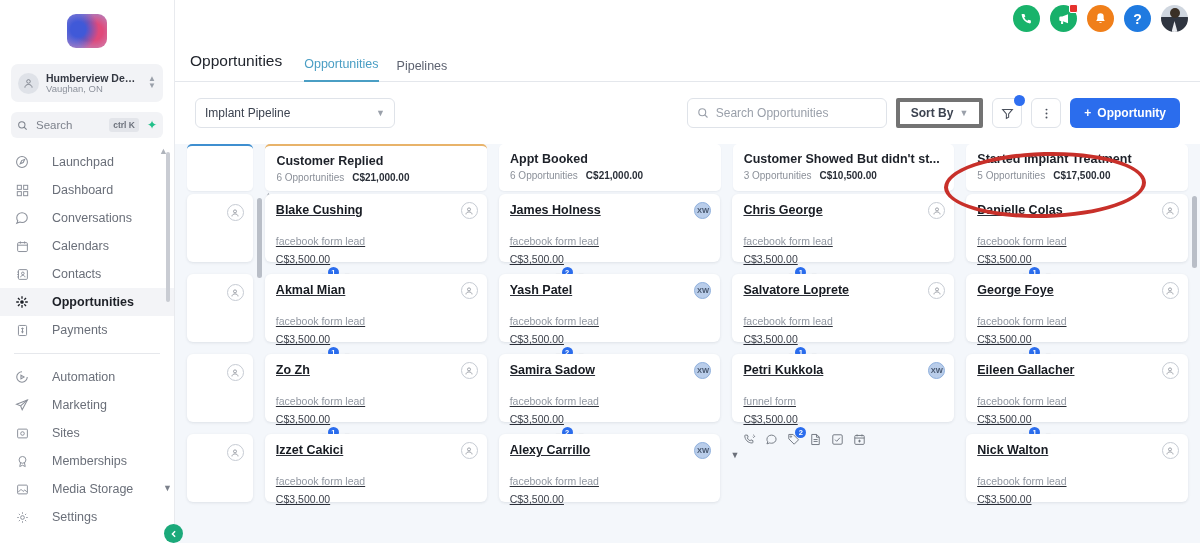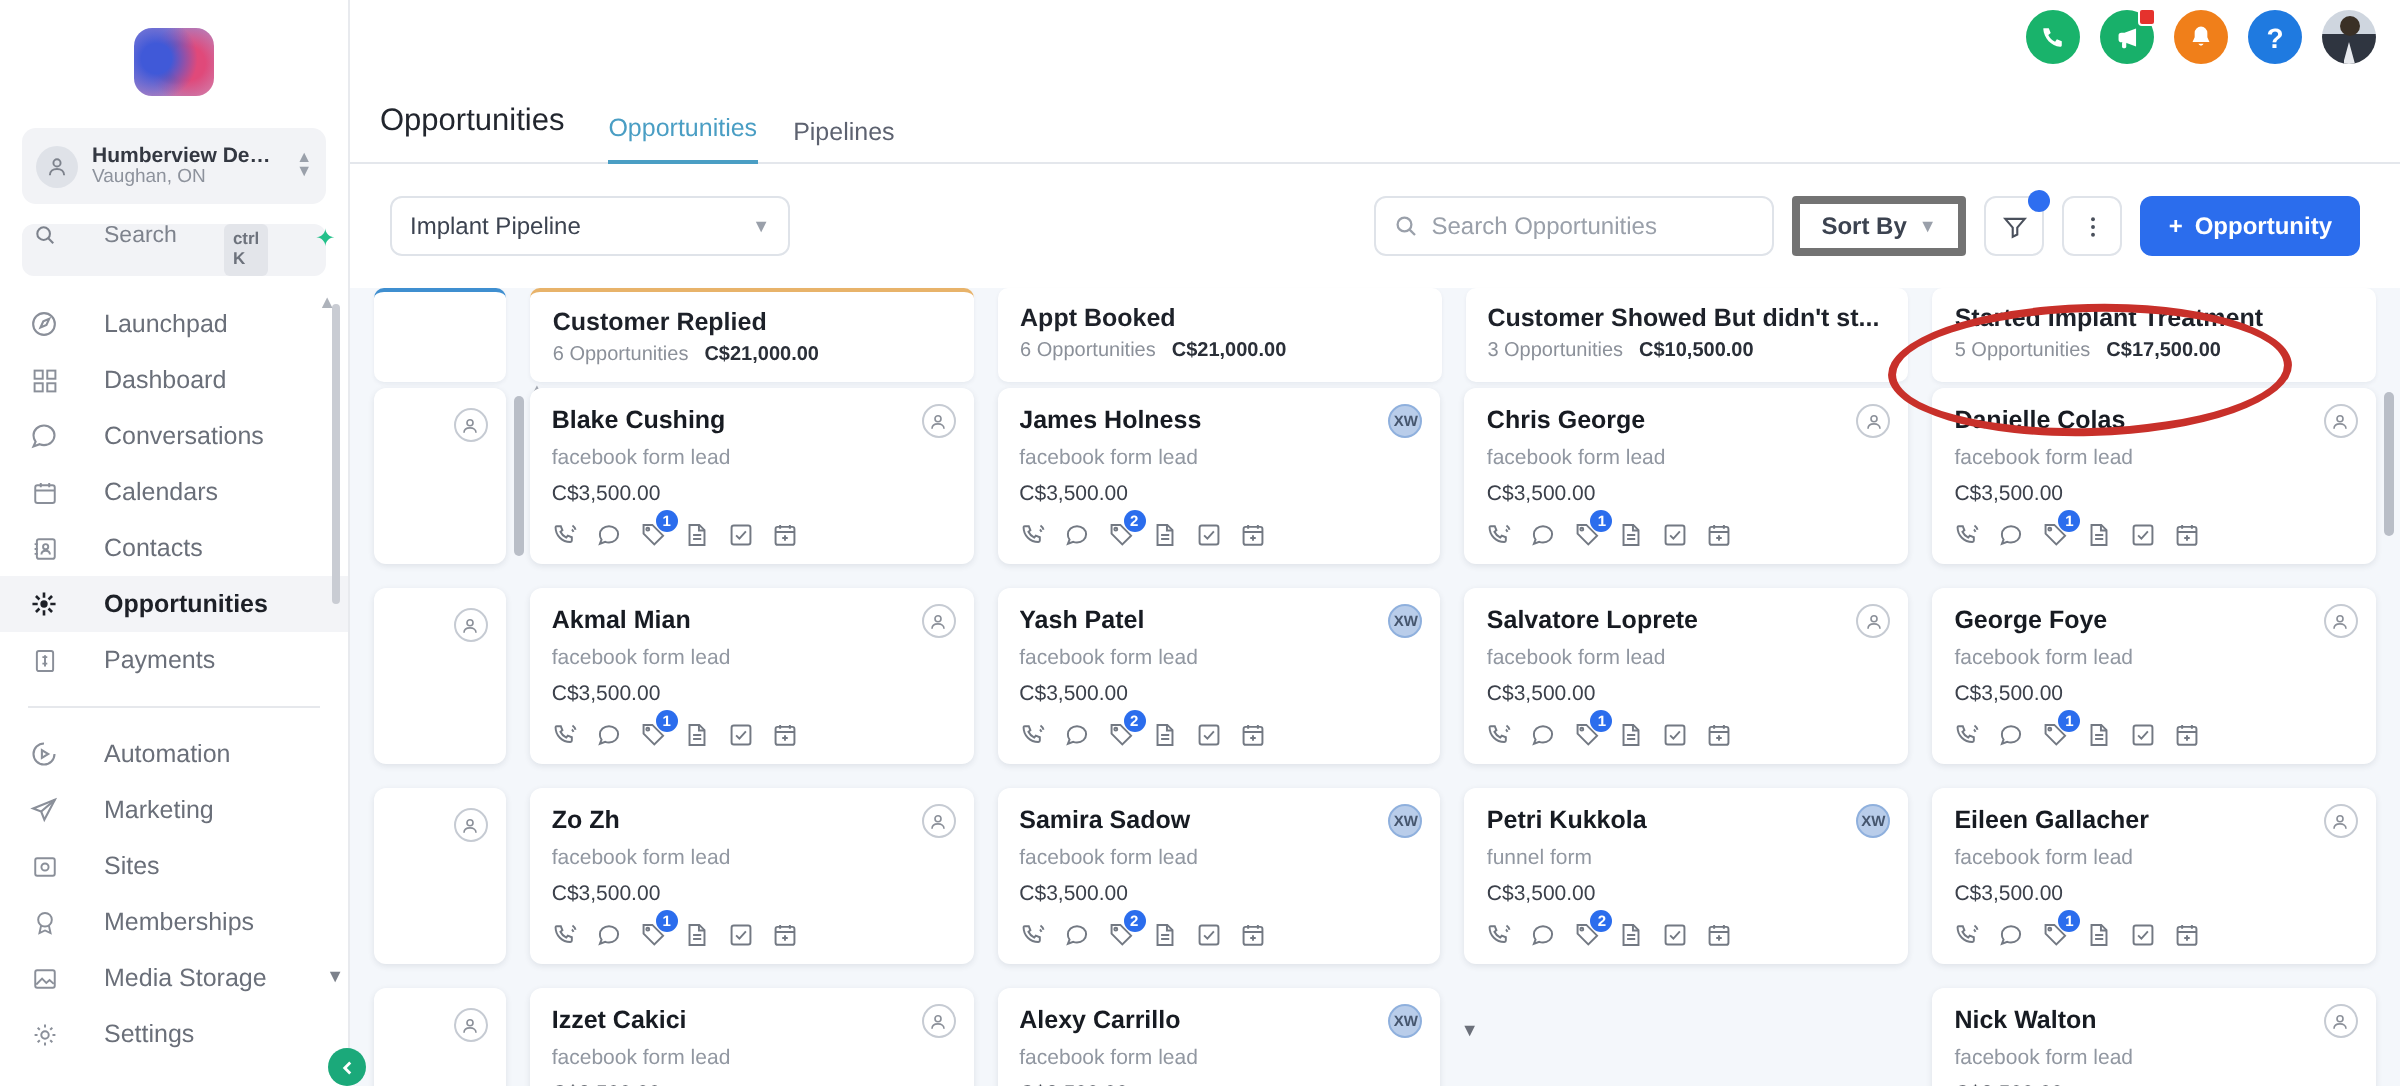--- a/index.html
+++ b/index.html
@@ -35,21 +35,21 @@
     width:21px; height:21px; border-radius:50%; background:#dfe2e8;
     display:flex; align-items:center; justify-content:center; flex:0 0 auto;
   }
   .ws-text { flex:1; min-width:0; line-height:1.15; }
   .ws-name { font-size:10.5px; font-weight:bold; color:#343842; white-space:nowrap; overflow:hidden; text-overflow:ellipsis;}
   .ws-sub { font-size:9.5px; color:#8d929c; }
   .ws-chev { color:#9aa0aa; font-size:8px; line-height:.85; text-align:center; }
 
   .search-row {
     margin:10px 11px 0; height:26px; border-radius:6px; background:#f2f3f6;
-    display:flex; padding:0 6px; gap:24px;
+    display:flex; align-items:center; padding:0 6px; gap:8px;
   }
   .search-row .sr-label { flex:1; font-size:11.5px; color:#7d828c; }
   .kbd {
     font-size:8.5px; color:#6d727c; background:#e3e5ea; border-radius:3px;
     padding:2px 4px; font-weight:bold;
   }
   .spark { color:#22c08a; font-size:12px; }
 
   .nav { margin-top:10px; flex:1; position:relative; overflow:hidden; }
   .nav-item {
@@ -148,27 +148,27 @@
   .col-head.bar-orange { border-top:2.5px solid #e8b36a; }
   .ch-title { font-size:12.5px; font-weight:bold; color:#1d2129; white-space:nowrap; overflow:hidden; text-overflow:ellipsis;}
   .ch-meta { margin-top:4px; font-size:10px; color:#8b9099; display:flex; gap:8px;align-items:flex-end;}
   .ch-meta b { color:#2a2f38; font-size:10px;}
 
   .col-body-row { display:flex; gap:12px; padding:0 12px; }
   .col { width:229px; display:flex; flex-direction:column; gap:12px; position:relative;}
   .col.c-first { width:68px; }
 
   .card {
-    background:#fff; border-radius:6px; padding:9px 11px 8px 11px; height:88px;
-    box-shadow:0 1px 3px rgba(25,35,60,.10); position:relative;
+    background:#fff; border-radius:6px; padding:9px 11px 8px 11px; height:68px;
+    box-shadow:0 1px 3px rgba(25,35,60,.10); position:relative;text-decoration:underline;
   }
   .card.stub { padding:0; }
   .card-title { font-size:12.5px; font-weight:bold; color:#171b22; padding-right:26px;
                 white-space:nowrap; overflow:hidden; text-overflow:ellipsis;}
-  .card-src { margin-top:6px; font-size:10.5px; color:#9197a1; }
+  .card-src { margin-top:18px; font-size:10.5px; color:#9197a1; }
   .card-amt { margin-top:6px; font-size:10.5px; color:#3c414b; }
   .card-icons { margin-top:8px; display:flex; gap:9px; align-items:center; color:#737983;}
   .ci { position:relative; width:13px; height:13px; display:flex; align-items:center; justify-content:center;}
   .ci .badge {
     position:absolute; right:-6px; top:-6px; min-width:11px; height:11px; border-radius:50%;
     background:#2b6ded; color:#fff; font-size:7.5px; font-weight:bold;
     display:flex; align-items:center; justify-content:center; padding:0 2px;
   }
   .card-av {
     position:absolute; right:9px; top:8px; width:17px; height:17px; border-radius:50%;

